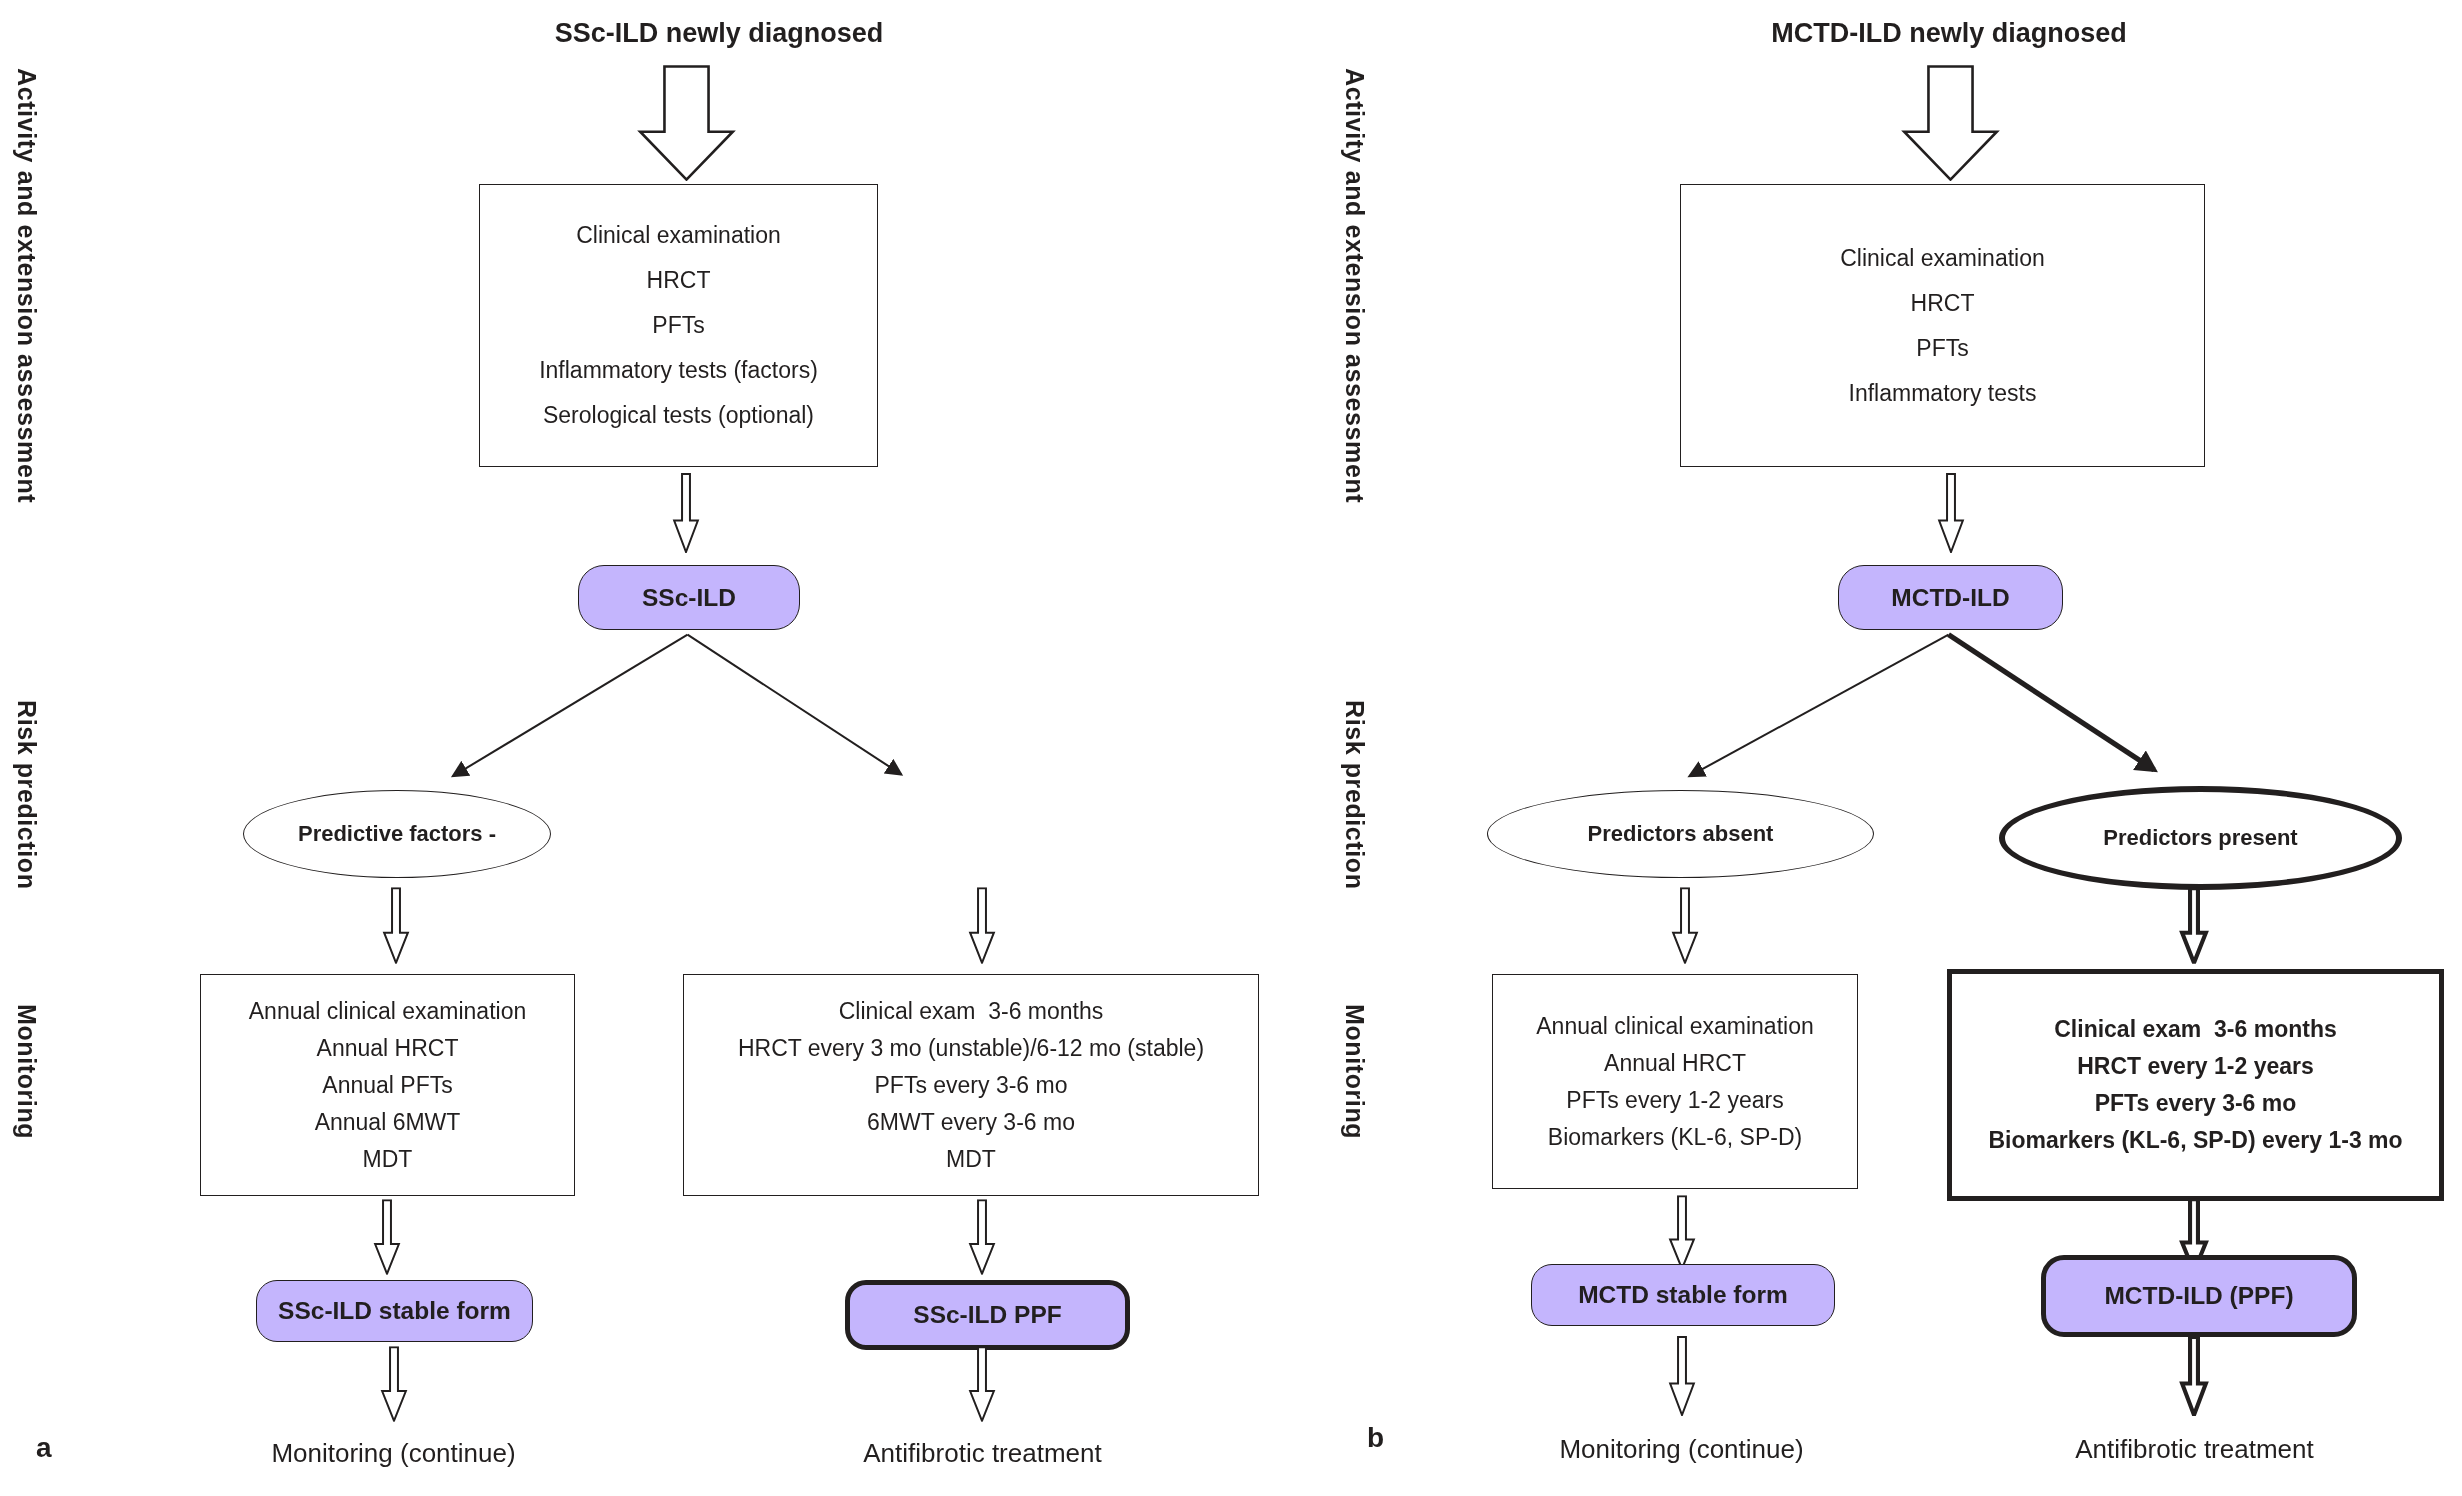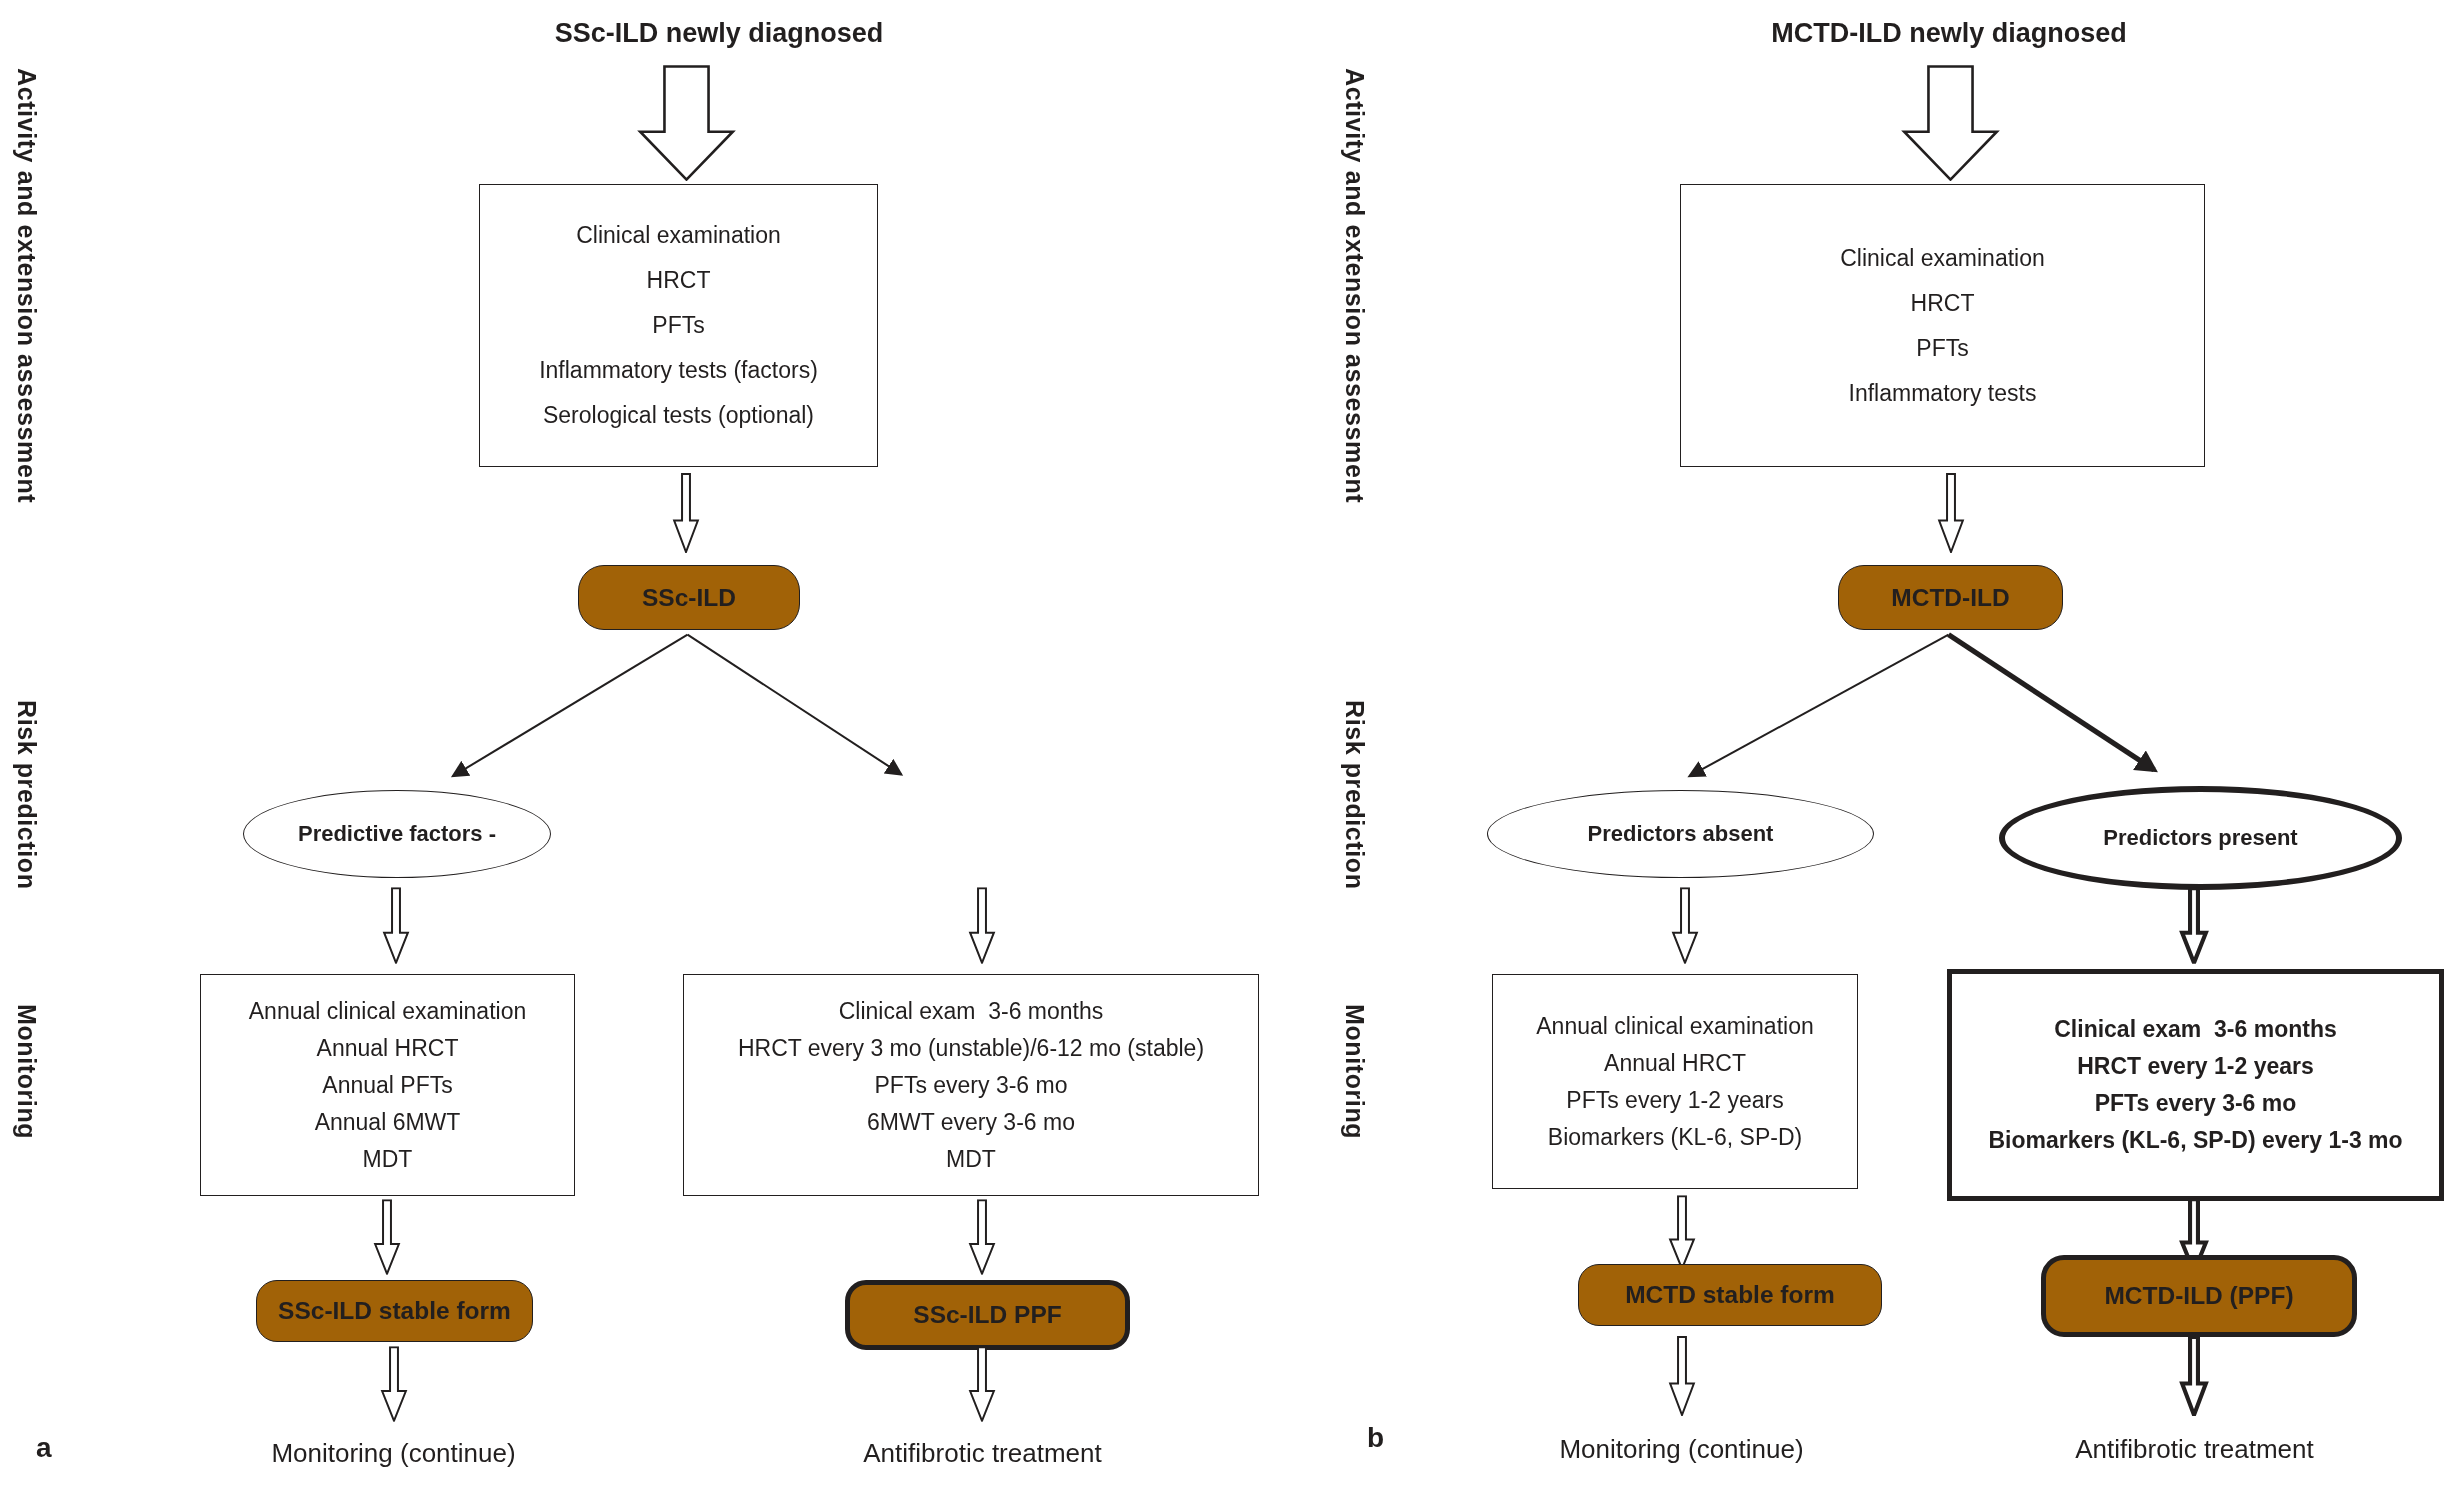--- a/index.html
+++ b/index.html
@@ -20,21 +20,21 @@
   .box{
     position:absolute;border:1.7px solid #221f1f;background:#fff;
     display:flex;flex-direction:column;align-items:center;justify-content:center;
     text-align:center;font-size:23px;
   }
   .box.lh78 div{line-height:45px;}
   .box.lh64 div{line-height:37px;}
   .box.thick{border-width:5.8px;font-weight:bold;font-size:23px;}
   .box div{white-space:pre;}
   .rbox{
-    position:absolute;border:1.7px solid #221f1f;border-radius:26px;background:#a16207;
+    position:absolute;border:1.7px solid #221f1f;border-radius:26px;background:#c4b5fd;
     display:flex;align-items:center;justify-content:center;
     font-weight:bold;font-size:24.5px;white-space:nowrap;
   }
   .rbox.thick{border-width:5.8px;}
   .ellipse{
     position:absolute;border:1.7px solid #221f1f;border-radius:50%;background:#fff;
     display:flex;align-items:center;justify-content:center;
     font-weight:bold;font-size:22px;white-space:nowrap;
   }
   .ellipse.thick{border-width:6.4px;}
@@ -197,21 +197,21 @@
       <div>Biomarkers (KL-6, SP-D) every 1-3 mo</div>
     </div>
 
   <svg class="arrow" style="left:1664px;top:1195px;width:36px;height:75px;" viewBox="0 0 62 128" width="36" height="75">
       <use href="#barrow-s"></use>
     </svg>
   <svg class="arrow bold" style="left:2176px;top:1198px;width:36px;height:75px;" viewBox="0 0 62 128" width="36" height="75">
       <use href="#barrow-s"></use>
     </svg>
 
-  <div class="rbox" style="left:1531px;top:1264px;width:302px;height:60px;border-radius:21px;margin-left:47px;">MCTD stable form</div>
+  <div class="rbox" style="left:1531px;top:1264px;width:302px;height:60px;border-radius:21px;">MCTD stable form</div>
   <div class="rbox thick" style="left:2041px;top:1255px;width:306px;height:72px;border-radius:23px;">MCTD-ILD (PPF)</div>
 
   <svg class="arrow" style="left:1664px;top:1336px;width:36px;height:80px;" viewBox="0 0 62 138" width="36" height="80">
       <use href="#barrow-s"></use>
     </svg>
   <svg class="arrow bold" style="left:2176px;top:1336px;width:36px;height:80px;" viewBox="0 0 62 138" width="36" height="80">
       <use href="#barrow-s"></use>
     </svg>
 
   <div class="action" style="left:1507px;top:1434px;">Monitoring (continue)</div>

